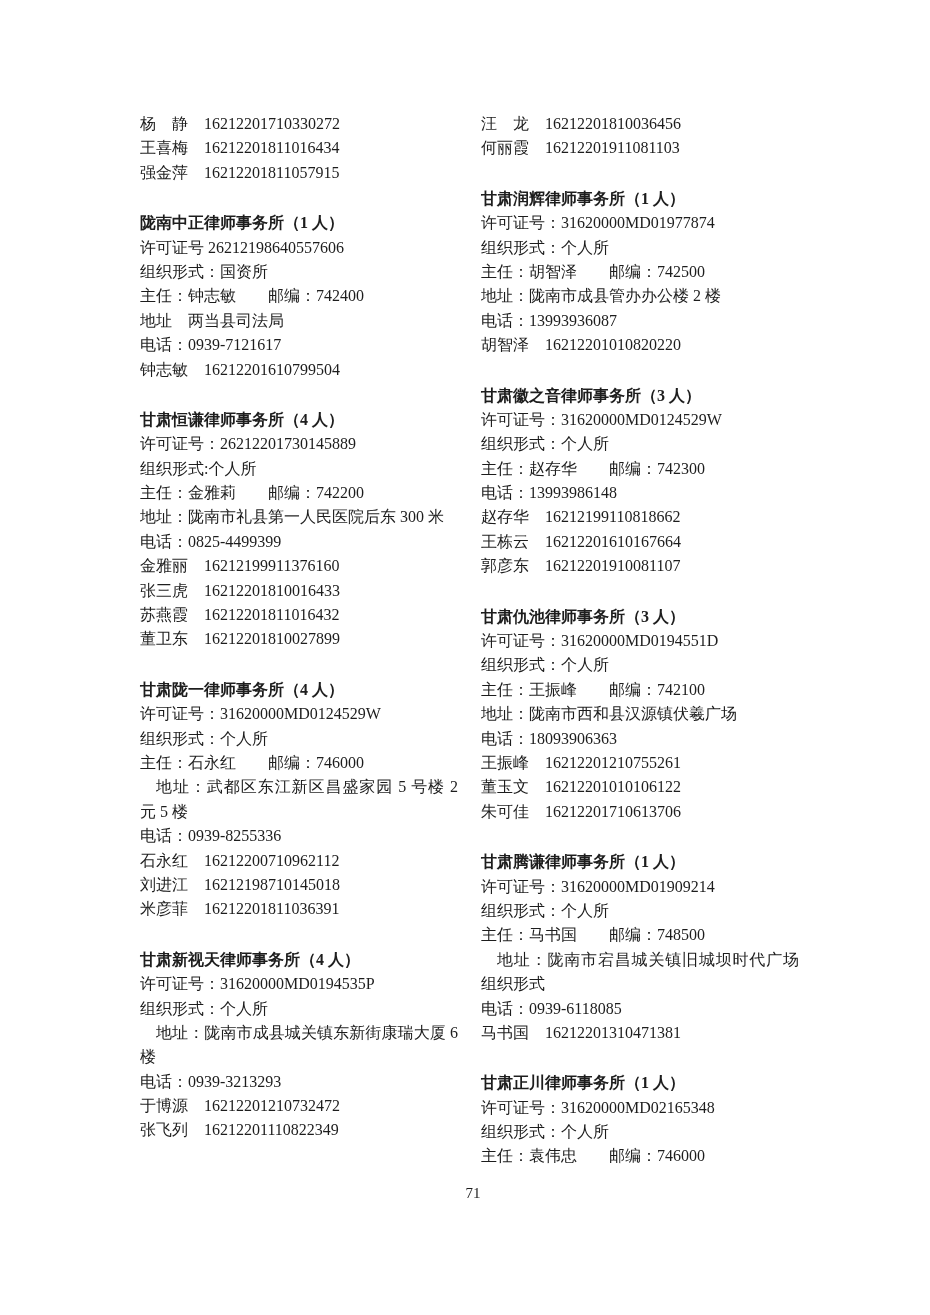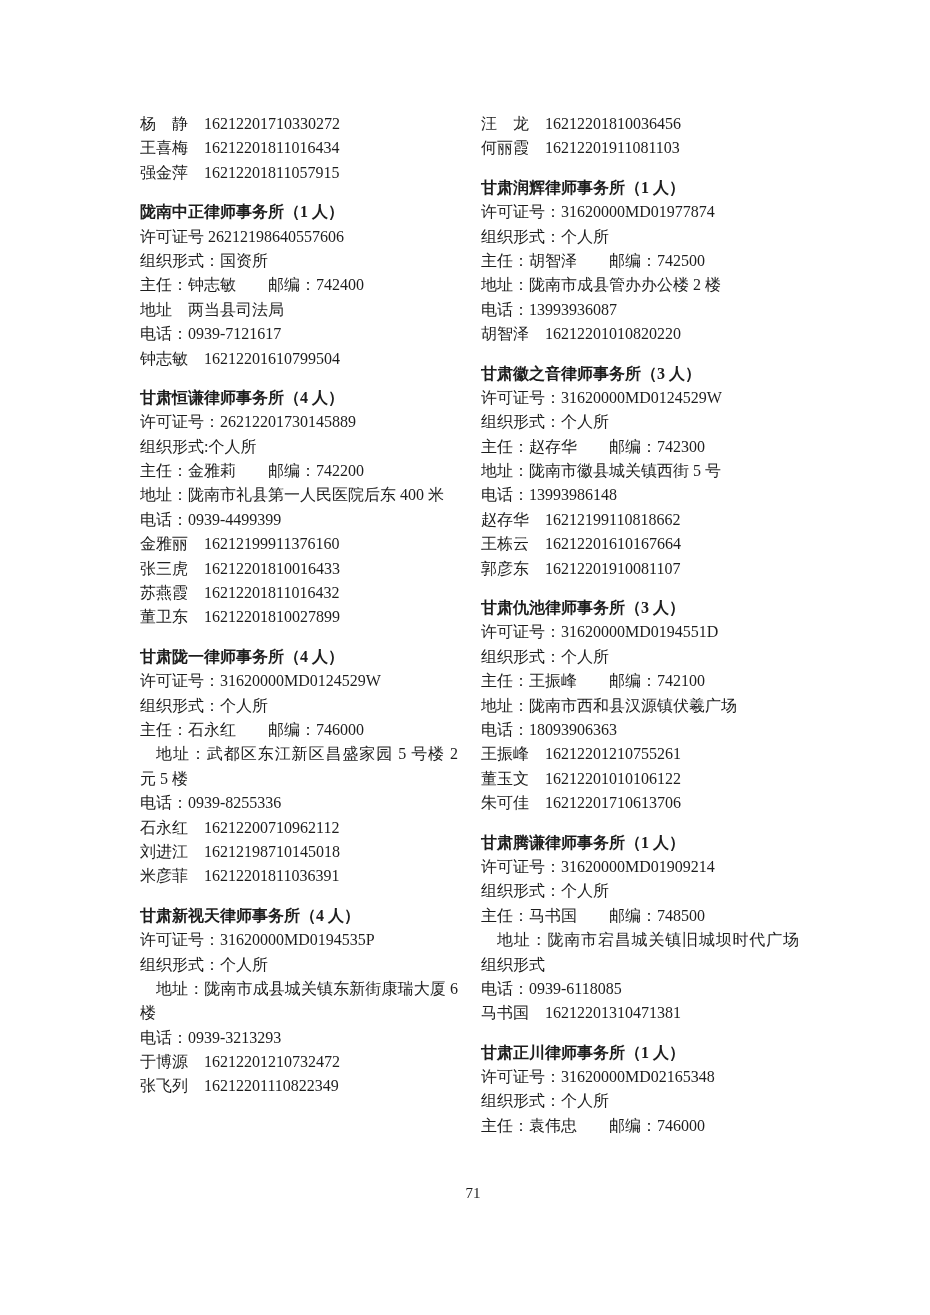--- a/index.html
+++ b/index.html
@@ -15,21 +15,21 @@
   .col { position: absolute; top: 112px; width: 318px; }
   .col-left  { left: 140px; }
   .col-right { left: 481px; }
   .line {
     font-size: 16px;
     line-height: 24.4px;
     height: 24.4px;
     white-space: nowrap;
   }
   .line.title { font-weight: bold; }
-  .line.gap { margin-top: 15px; }
+  .line.gap { margin-top: 26px; }
   .line.justify {
     white-space: normal;
     text-align: justify;
     text-align-last: justify;
     overflow: hidden;
     margin-left: 16px;
   }
   .lname { display: inline-block; width: 48px; }
   .lid   { margin-left: 16px; }
   .page-number {
@@ -54,22 +54,22 @@
       <div class="line field">许可证号 26212198640557606</div>
       <div class="line field">组织形式：国资所</div>
       <div class="line field">主任：钟志敏　　邮编：742400</div>
       <div class="line field">地址　两当县司法局</div>
       <div class="line field">电话：0939-7121617</div>
       <div class="line lawyer"><span class="lname">钟志敏</span><span class="lid">16212201610799504</span></div>
       <div class="line title gap">甘肃恒谦律师事务所（4 人）</div>
       <div class="line field">许可证号：26212201730145889</div>
       <div class="line field">组织形式:个人所</div>
       <div class="line field">主任：金雅莉　　邮编：742200</div>
-      <div class="line field">地址：陇南市礼县第一人民医院后东 400 米</div>
-      <div class="line field">电话：0939-4499399</div>
+      <div class="line field">地址：陇南市礼县第一人民医院后东 300 米</div>
+      <div class="line field">电话：0825-4499399</div>
       <div class="line lawyer"><span class="lname">金雅丽</span><span class="lid">16212199911376160</span></div>
       <div class="line lawyer"><span class="lname">张三虎</span><span class="lid">16212201810016433</span></div>
       <div class="line lawyer"><span class="lname">苏燕霞</span><span class="lid">16212201811016432</span></div>
       <div class="line lawyer"><span class="lname">董卫东</span><span class="lid">16212201810027899</span></div>
       <div class="line title gap">甘肃陇一律师事务所（4 人）</div>
       <div class="line field">许可证号：31620000MD0124529W</div>
       <div class="line field">组织形式：个人所</div>
       <div class="line field">主任：石永红　　邮编：746000</div>
       <div class="line field justify">地址：武都区东江新区昌盛家园 5 号楼 2 单</div>
       <div class="line field">元 5 楼</div>
@@ -93,21 +93,20 @@
       <div class="line field">许可证号：31620000MD01977874</div>
       <div class="line field">组织形式：个人所</div>
       <div class="line field">主任：胡智泽　　邮编：742500</div>
       <div class="line field">地址：陇南市成县管办办公楼 2 楼</div>
       <div class="line field">电话：13993936087</div>
       <div class="line lawyer"><span class="lname">胡智泽</span><span class="lid">16212201010820220</span></div>
       <div class="line title gap">甘肃徽之音律师事务所（3 人）</div>
       <div class="line field">许可证号：31620000MD0124529W</div>
       <div class="line field">组织形式：个人所</div>
       <div class="line field">主任：赵存华　　邮编：742300</div>
-      <div class="line field">地址：陇南市徽县城关镇西街 5 号</div>
       <div class="line field">电话：13993986148</div>
       <div class="line lawyer"><span class="lname">赵存华</span><span class="lid">16212199110818662</span></div>
       <div class="line lawyer"><span class="lname">王栋云</span><span class="lid">16212201610167664</span></div>
       <div class="line lawyer"><span class="lname">郭彦东</span><span class="lid">16212201910081107</span></div>
       <div class="line title gap">甘肃仇池律师事务所（3 人）</div>
       <div class="line field">许可证号：31620000MD0194551D</div>
       <div class="line field">组织形式：个人所</div>
       <div class="line field">主任：王振峰　　邮编：742100</div>
       <div class="line field">地址：陇南市西和县汉源镇伏羲广场</div>
       <div class="line field">电话：18093906363</div>

